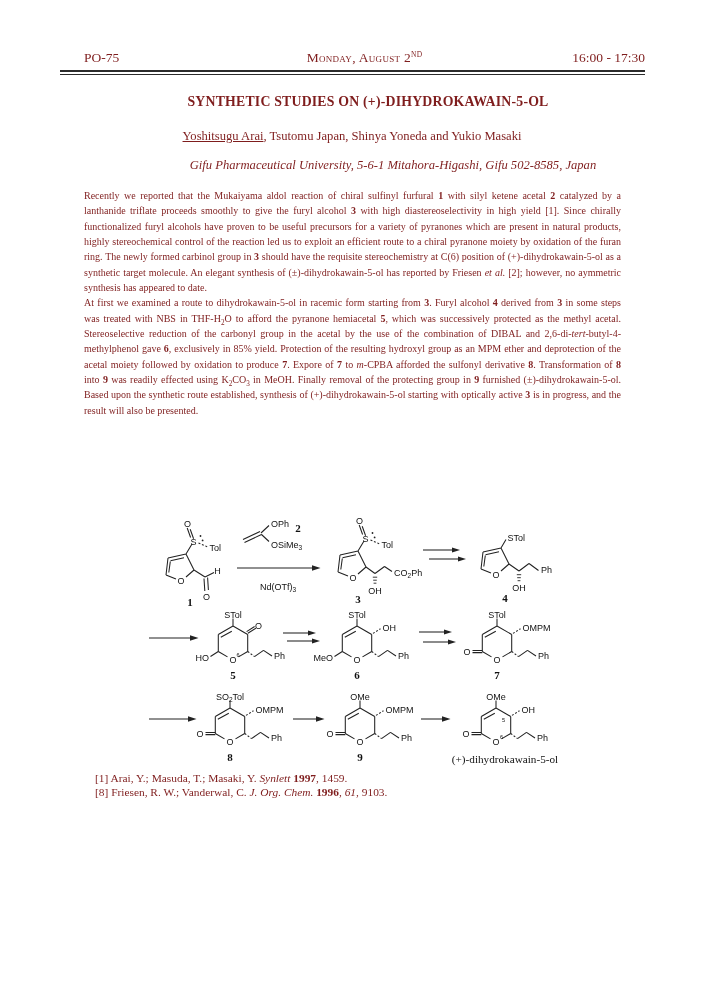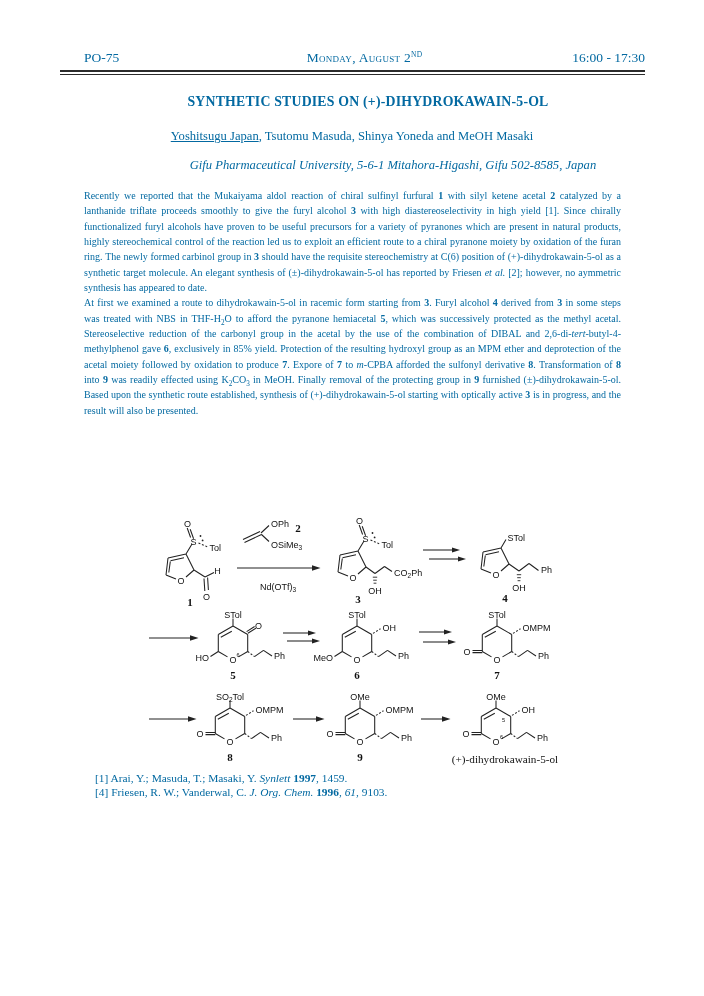--- a/index.html
+++ b/index.html
@@ -1,18 +1,18 @@
 <!DOCTYPE html>
 <html><head>
 <meta charset="utf-8">
 <style>
   html,body{margin:0;padding:0;background:#888;}
   .page{
     width:704px;height:996px;background:#ffffff;position:relative;
-    font-family:"Liberation Serif", serif;color:#0369a1;overflow:hidden;
+    font-family:"Liberation Serif", serif;color:#7f1d1d;overflow:hidden;
     margin:0 auto;
   }
   
   .hdr{position:absolute;top:50px;left:60px;width:585px;display:flex;align-items:baseline;font-size:13.5px;}
   .hdr .l{flex:1;text-align:left;padding-left:24px;}
   .hdr .c{flex:1.4;text-align:center;font-variant:small-caps;letter-spacing:.3px;}
   .hdr .r{flex:1;text-align:right;}
   .hdr sup{font-size:.55em;font-variant:small-caps;}
   .rule{position:absolute;top:70px;left:60px;width:585px;height:2px;border-top:2px solid #2b2b2b;border-bottom:1px solid #2b2b2b;}
   
@@ -46,21 +46,21 @@
 <div class="page">
 
   <div class="hdr">
     <span class="l">PO-75</span>
     <span class="c"><span>Monday, August 2</span><sup>ND</sup></span>
     <span class="r">16:00 - 17:30</span>
   </div>
   <div class="rule"></div>
 
   <div class="title">SYNTHETIC STUDIES ON (+)-DIHYDROKAWAIN-5-OL</div>
-  <div class="authors"><span class="u">Yoshitsugu Japan</span><span>, Tsutomu Masuda, Shinya Yoneda and MeOH Masaki</span></div>
+  <div class="authors"><span class="u">Yoshitsugu Arai</span><span>, Tsutomu Japan, Shinya Yoneda and Yukio Masaki</span></div>
   <div class="affil">Gifu Pharmaceutical University, 5-6-1 Mitahora-Higashi, Gifu 502-8585, Japan</div>
 
   <div class="body">
     <p><span>Recently we reported that the Mukaiyama aldol reaction of chiral sulfinyl furfural </span><span style="font-weight: bold;">1</span><span> with silyl ketene acetal </span><span style="font-weight: bold;">2</span><span> catalyzed by a lanthanide triflate proceeds smoothly to give the furyl alcohol </span><span style="font-weight: bold;">3</span><span> with high diastereoselectivity in high yield [1]. Since chirally functionalized furyl alcohols have proven to be useful precursors for a variety of pyranones which are present in natural products, highly stereochemical control of the reaction led us to exploit an efficient route to a chiral pyranone moiety by oxidation of the furan ring. The newly formed carbinol group in </span><span style="font-weight: bold;">3</span><span> should have the requisite stereochemistry at C(6) position of (+)-dihydrokawain-5-ol as a synthetic target molecule. An elegant synthesis of (±)-dihydrokawain-5-ol has reported by Friesen </span><span style="font-style: italic;">et al.</span><span> [2]; however, no aymmetric synthesis has appeared to date.</span></p>
     <p><span>At first we examined a route to dihydrokawain-5-ol in racemic form starting from </span><span style="font-weight: bold;">3</span><span>. Furyl alcohol </span><span style="font-weight: bold;">4</span><span> derived from </span><span style="font-weight: bold;">3</span><span> in some steps was treated with NBS in THF-H</span><sub>2</sub><span>O to afford the pyranone hemiacetal </span><span style="font-weight: bold;">5</span><span>, which was successively protected as the methyl acetal. Stereoselective reduction of the carbonyl group in the acetal by the use of the combination of DIBAL and 2,6-di-</span><span style="font-style: italic;">tert</span><span>-butyl-4-methylphenol gave </span><span style="font-weight: bold;">6</span><span>, exclusively in 85% yield. Protection of the resulting hydroxyl group as an MPM ether and deprotection of the acetal moiety followed by oxidation to produce </span><span style="font-weight: bold;">7</span><span>. Expore of </span><span style="font-weight: bold;">7</span><span> to </span><span style="font-style: italic;">m</span><span>-CPBA afforded the sulfonyl derivative </span><span style="font-weight: bold;">8</span><span>. Transformation of </span><span style="font-weight: bold;">8</span><span> into </span><span style="font-weight: bold;">9</span><span> was readily effected using K</span><sub>2</sub><span>CO</span><sub>3</sub><span> in MeOH. Finally removal of the protecting group in </span><span style="font-weight: bold;">9</span><span> furnished (±)-dihydrokawain-5-ol. Based upon the synthetic route established, synthesis of (+)-dihydrokawain-5-ol starting with optically active </span><span style="font-weight: bold;">3</span><span> is in progress, and the result will also be presented.</span></p>
   </div>
 
   <div class="scheme">
     <svg width="575" height="265" viewBox="0 0 575 265" xmlns="http://www.w3.org/2000/svg">
 
@@ -246,16 +246,16 @@
         <text class="cls" x="27.5" y="33.8" text-anchor="middle" dominant-baseline="central">6</text>
         <text class="cl" x="63" y="34.5" text-anchor="start" dominant-baseline="central">Ph</text>
         <text class="cname" x="31" y="56" text-anchor="middle" dominant-baseline="central">(+)-dihydrokawain-5-ol</text>
       </g>
 
     </svg>
   </div>
 
   <div class="refs">
     <div><span>[1] Arai, Y.; Masuda, T.; Masaki, Y. </span><span style="font-style: italic;">Synlett</span><span> </span><span style="font-weight: bold;">1997</span><span>, 1459.</span></div>
-    <div><span>[4] Friesen, R. W.; Vanderwal, C. </span><span style="font-style: italic;">J. Org. Chem.</span><span> </span><span style="font-weight: bold;">1996</span><span>, </span><span style="font-style: italic;">61</span><span>, 9103.</span></div>
+    <div><span>[8] Friesen, R. W.; Vanderwal, C. </span><span style="font-style: italic;">J. Org. Chem.</span><span> </span><span style="font-weight: bold;">1996</span><span>, </span><span style="font-style: italic;">61</span><span>, 9103.</span></div>
   </div>
 
 </div>
 
 </body></html>

